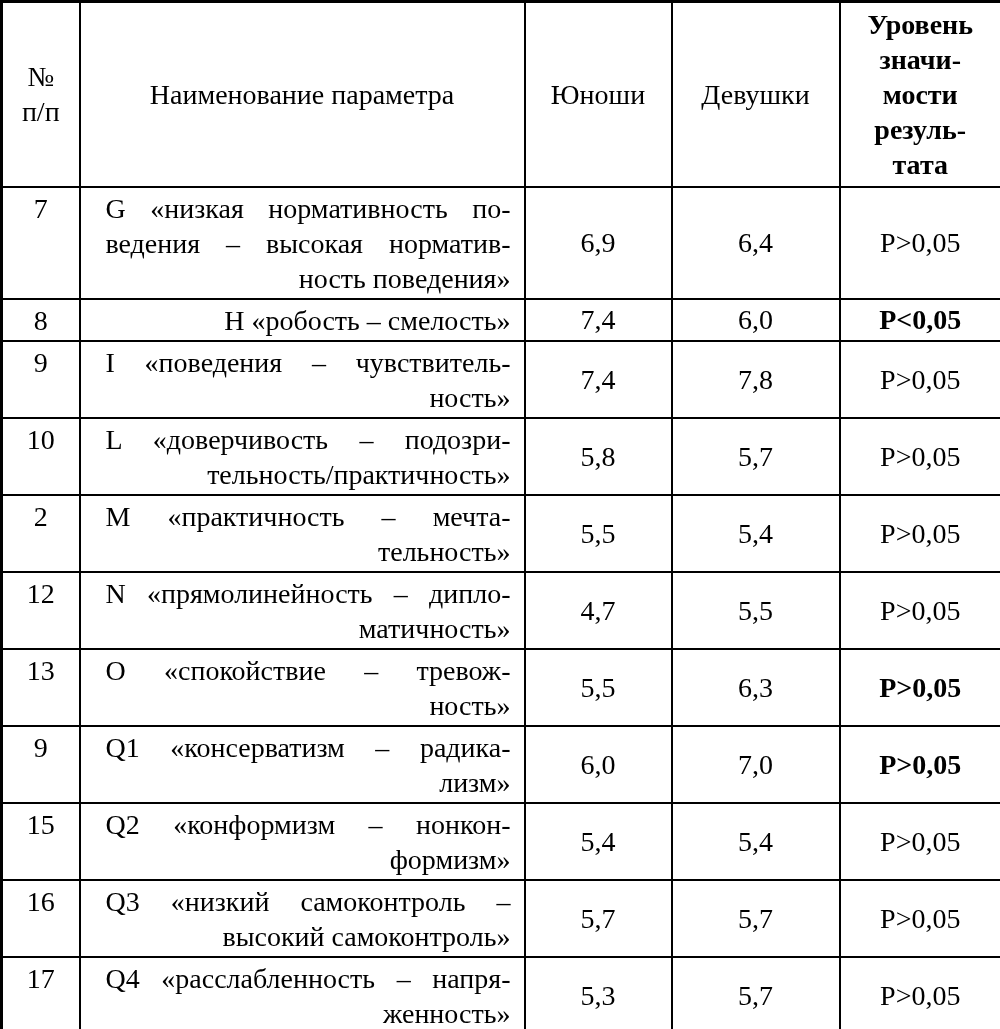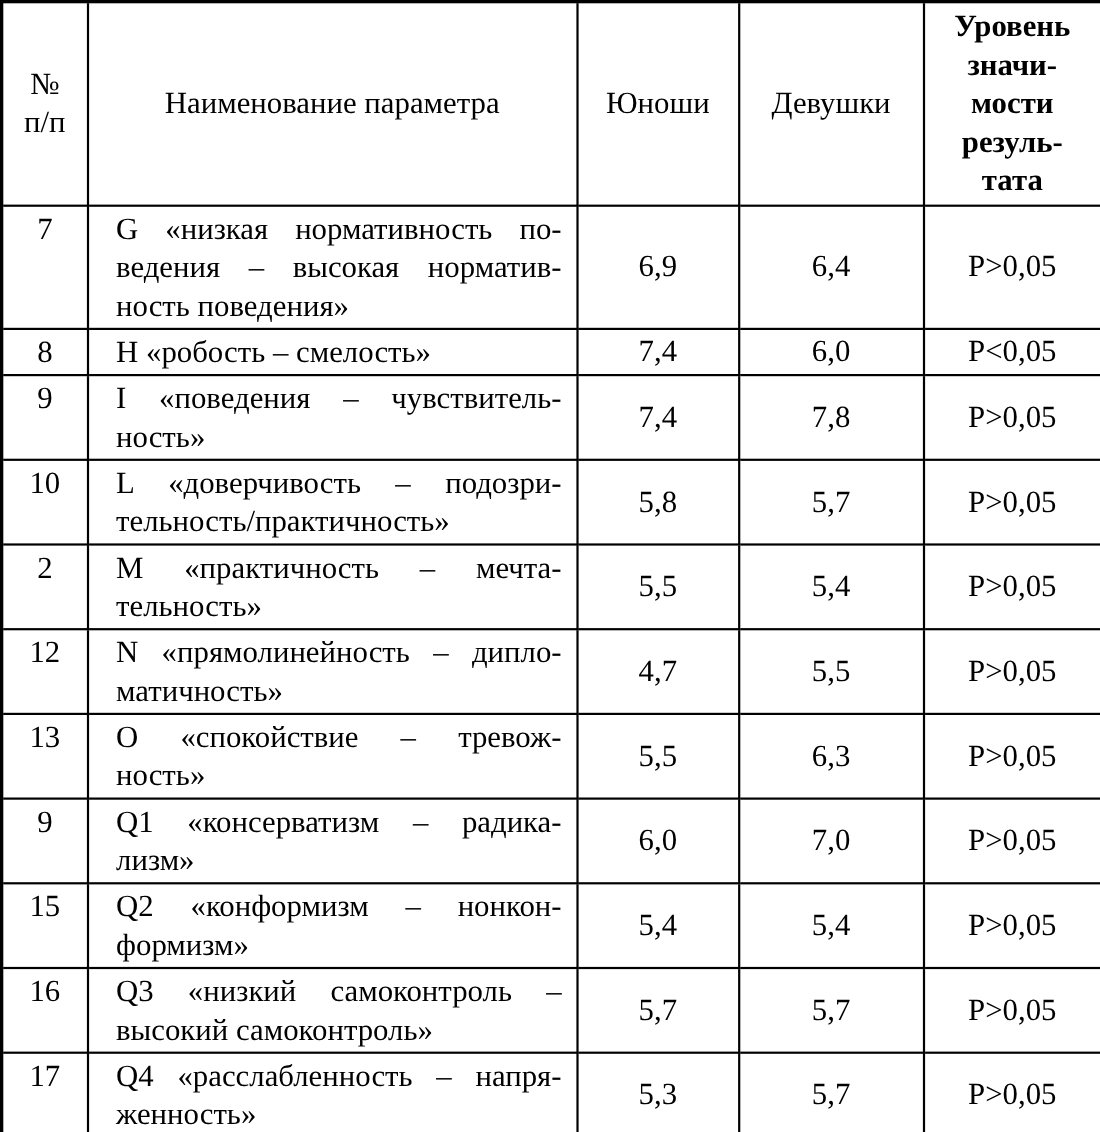--- a/index.html
+++ b/index.html
@@ -53,22 +53,22 @@
   }
   td.val, td.p {
     text-align: center;
     vertical-align: middle;
     padding: 0 4px;
   }
   .jl {  
     text-align: justify;
     text-align-last: justify;
   }
-  .ll { text-align: left; }      
-  .bold { font-weight: normal; margin-left: 36px; }
+  .ll { text-align: right; }      
+  .bold { font-weight: bold; margin-left: 36px; }
 </style>
 </head>
 <body>
 
 <div class="page">
 <table class="results">
   <colgroup>
     <col style="width:78px">
     <col style="width:445px">
     <col style="width:147px">

